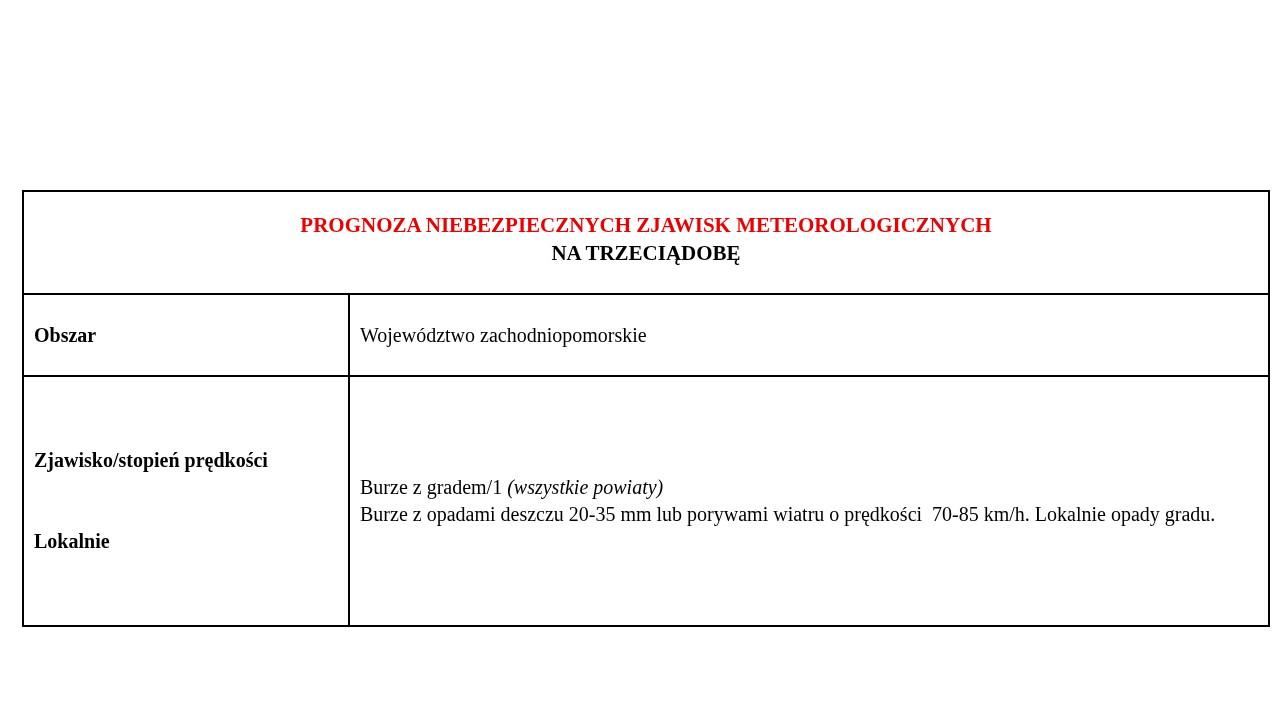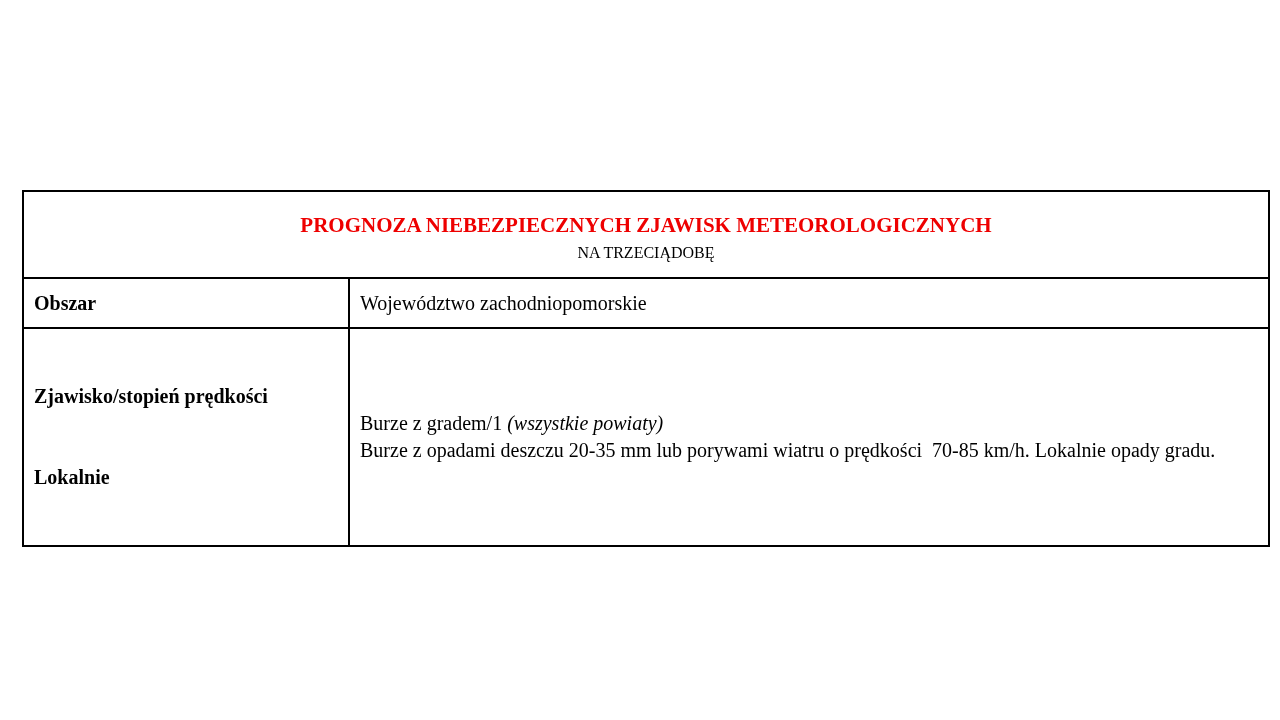--- a/index.html
+++ b/index.html
@@ -15,41 +15,41 @@
   .doc-table {
     position: absolute;
     left: 22px;
     top: 190px;
     width: 1248px;
     border-collapse: collapse;
     table-layout: fixed;
   }
   .doc-table td {
     border: 2px solid #000000;
-    padding: 0 10px;
+    padding: 16px 10px;
     vertical-align: middle;
     font-size: 20px;
     line-height: 27px;
   }
   .header-cell {
     text-align: center;
     height: 75px;
     padding-top: 10px !important;
   }
   .title-main {
     color: #ee0000;
     font-weight: bold;
     font-size: 21px;
     line-height: 27px;
     white-space: nowrap;
   }
   .title-sub {
     color: #000000;
-    font-weight: normal;
-    font-size: 16px;
+    font-weight: bold;
+    font-size: 21px;
     line-height: 28px;
     white-space: nowrap;
   }
   .row-obszar td   { height: 48px; margin-left: 24px; }
   .row-waznosc td  { height: 69px; }
   .row-zjawisko td { height: 101px; }
   .label-cell {
     font-weight: bold;
     white-space: pre-wrap;
   }

